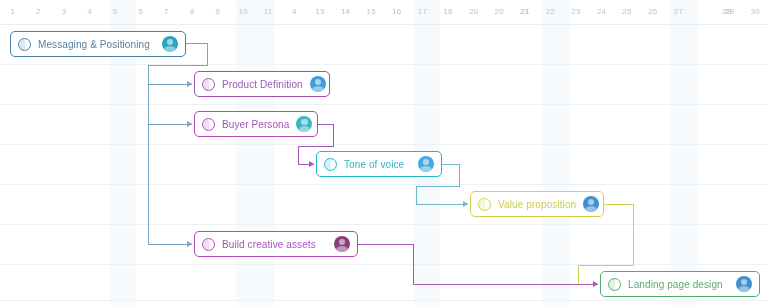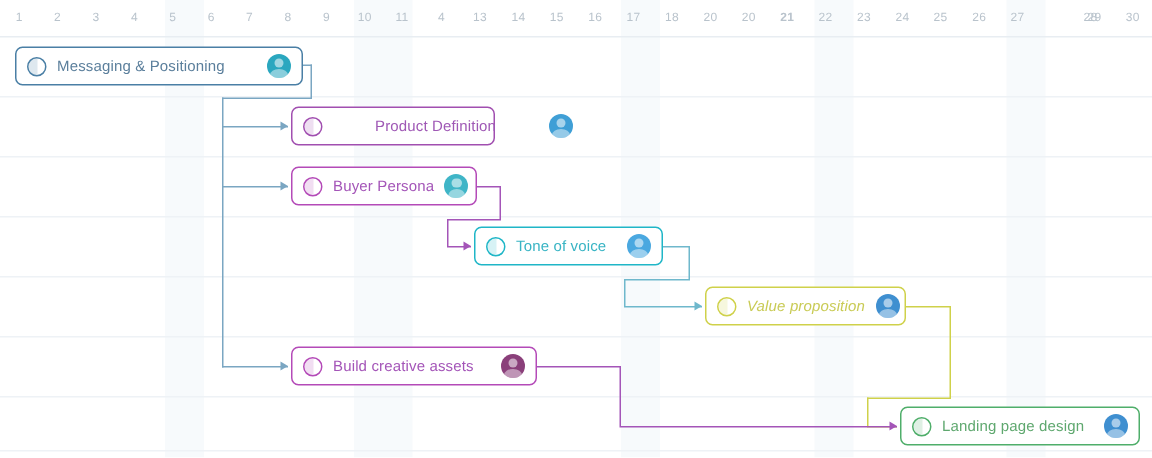--- a/index.html
+++ b/index.html
@@ -208,43 +208,43 @@
   </div>
 
   <div class="conn">
     <div class="seg" style="left:358px;top:244px;width:56px;height:1px;background:#a455b8;"></div>
     <div class="seg" style="left:413px;top:244px;width:1px;height:40px;background:#a455b8;"></div>
     <div class="seg" style="left:413px;top:284px;width:185px;height:1px;background:#a455b8;"></div>
     <div class="arrow" style="left:593px;top:281px;border-left:5px solid #a455b8;"></div>
   </div>
 
   <div id="tasks">
-      <div class="task" style="left: 10px; top: 31px; width: 192px; border-color: rgb(74, 127, 165);">
+      <div class="task" style="left: 10px; top: 31px; width: 176px; border-color: rgb(74, 127, 165);">
         <span class="status" style="color: rgb(74, 127, 165);"></span>
         <span class="label" style="color: rgb(91, 127, 156);">Messaging &amp; Positioning</span>
         <span class="avatar" style="background: rgb(42, 167, 191);"></span>
       </div>
-      <div class="task" style="left: 194px; top: 71px; width: 136px; border-color: rgb(161, 79, 176); gap: 28px;">
+      <div class="task" style="left: 194px; top: 71px; width: 136px; border-color: rgb(161, 79, 176);">
         <span class="status" style="color: rgb(161, 79, 176);"></span>
         <span class="label" style="color: rgb(159, 88, 181);">Product Definition</span>
         <span class="avatar" style="background: rgb(63, 159, 214);"></span>
       </div>
       <div class="task" style="left: 194px; top: 111px; width: 124px; border-color: rgb(180, 74, 184);">
         <span class="status" style="color: rgb(180, 74, 184);"></span>
         <span class="label" style="color: rgb(164, 85, 184);">Buyer Persona</span>
         <span class="avatar" style="background: rgb(63, 181, 199);"></span>
       </div>
       <div class="task" style="left: 316px; top: 151px; width: 126px; border-color: rgb(31, 182, 199);">
         <span class="status" style="color: rgb(31, 182, 199);"></span>
         <span class="label" style="color: rgb(56, 180, 196);">Tone of voice</span>
         <span class="avatar" style="background: rgb(74, 168, 224);"></span>
       </div>
       <div class="task" style="left: 470px; top: 191px; width: 134px; border-color: rgb(207, 209, 74);">
         <span class="status" style="color: rgb(207, 209, 74);"></span>
-        <span class="label" style="color: rgb(201, 203, 85); font-style: italic;">Value proposition</span>
+        <span class="label" style="color: rgb(201, 203, 85);">Value proposition</span>
         <span class="avatar" style="background: rgb(63, 143, 208);"></span>
       </div>
       <div class="task" style="left: 194px; top: 231px; width: 164px; border-color: rgb(180, 74, 184);">
         <span class="status" style="color: rgb(180, 74, 184);"></span>
         <span class="label" style="color: rgb(164, 85, 184);">Build creative assets</span>
         <span class="avatar" style="background: rgb(138, 63, 122);"></span>
       </div>
       <div class="task" style="left: 600px; top: 271px; width: 160px; border-color: rgb(79, 174, 106); align-items: center;">
         <span class="status" style="color: rgb(79, 174, 106);"></span>
         <span class="label" style="color: rgb(95, 168, 111);">Landing  page design</span>

